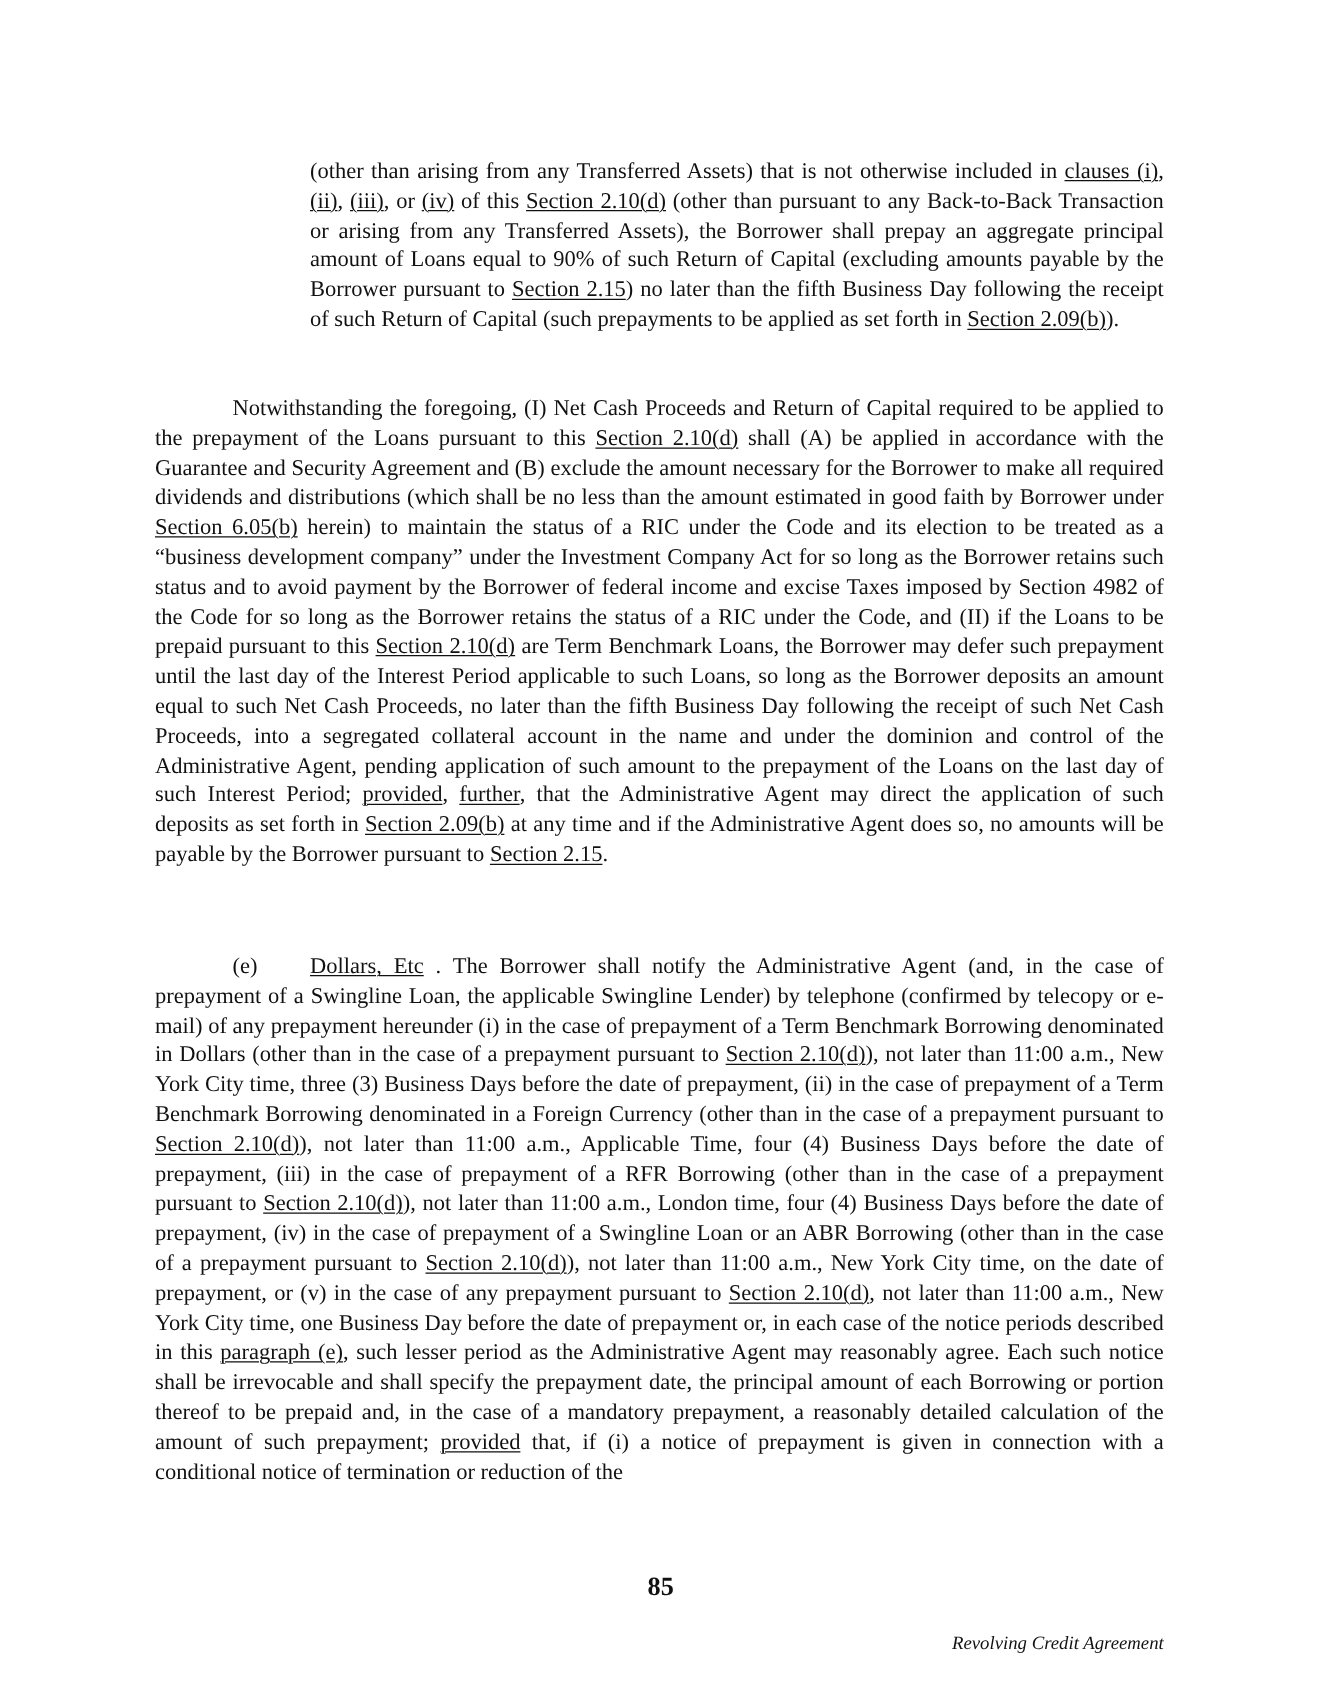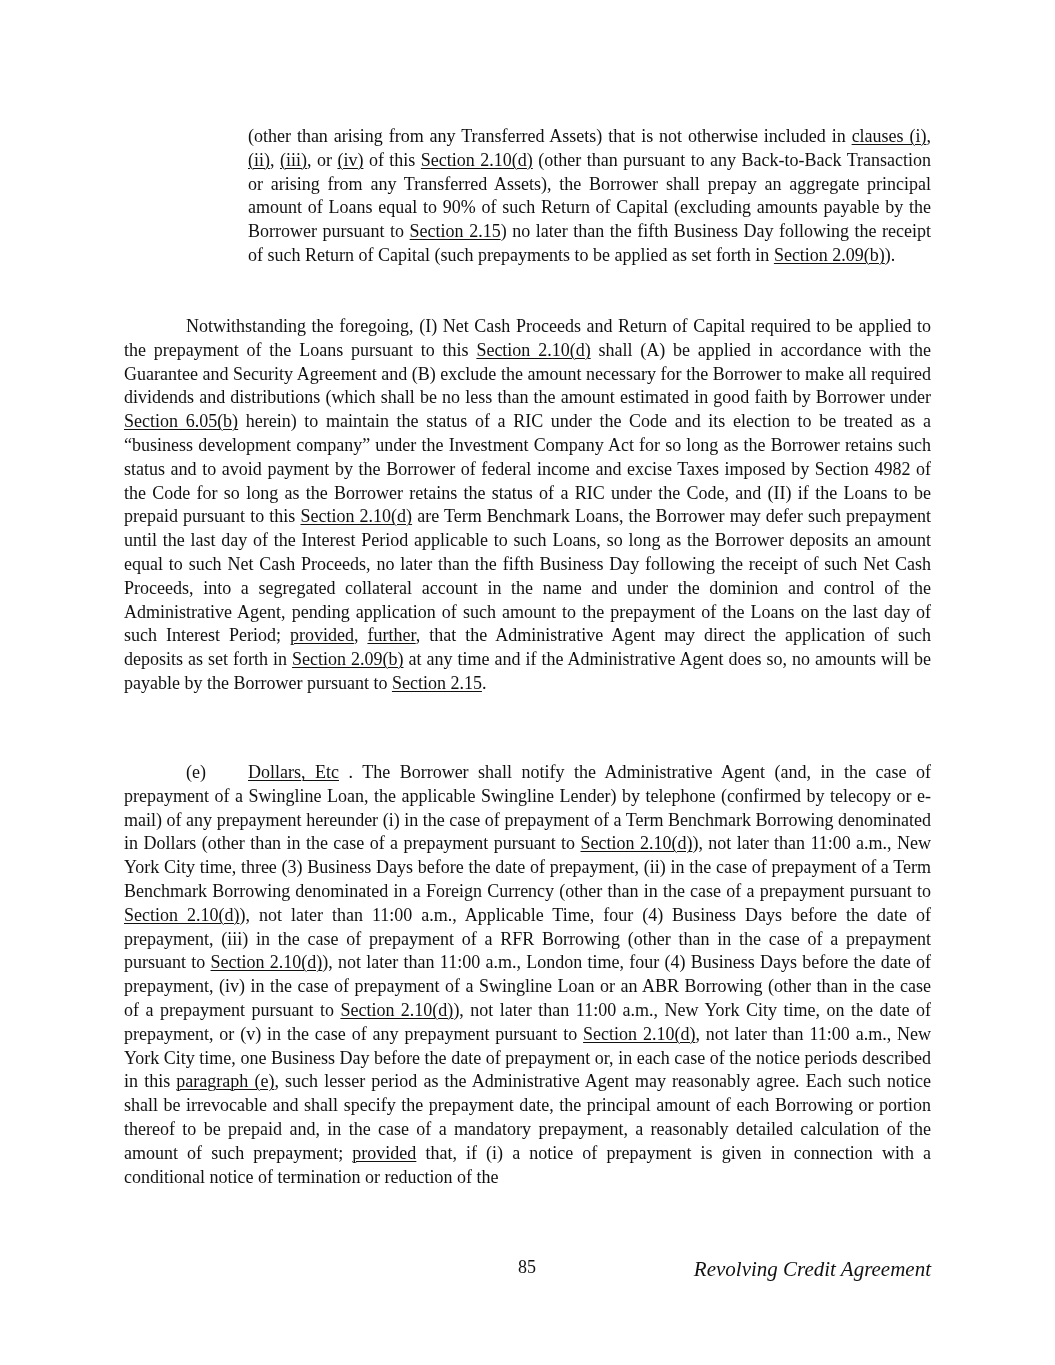--- a/index.html
+++ b/index.html
@@ -7,22 +7,22 @@
          font-family: "Liberation Serif", serif; color: #111111; }
   .page { position: absolute; left: 0; top: 0; width: 1055px; height: 1365px; }
   .para { position: absolute; font-size: 18px; line-height: 23.8px;
           text-align: justify; text-align-last: left; margin: 0; }
   .p1 { left: 248px; top: 125px; width: 683px; }
   .p2 { left: 124px; top: 315px; width: 807px; text-indent: 62px; }
   .p3 { left: 124px; top: 761px; width: 807px; }
   .p3 .lead { display: inline-block; width: 62px; }
   .p3 .num { display: inline-block; width: 62px; }
   .u { text-decoration: underline; text-underline-offset: 2px; text-decoration-thickness: 1px; }
-  .footer-num { position: absolute; left: 518px; top: 1257px; font-size: 18px; }
-  .footer-title { position: absolute; right: 124px; top: 1257px; font-size: 21px; font-style: italic; }
+  .footer-num { position: absolute; left: 518px; top: 1257px; font-size: 21px; font-weight: bold; }
+  .footer-title { position: absolute; right: 124px; top: 1307px; font-size: 15px; font-style: italic; }
 </style>
 </head>
 <body>
 
 <div class="page">
   <p class="para p1"><span>(other than arising from any Transferred Assets) that is not otherwise included in </span><span class="u">clauses (i)</span><span>, </span><span class="u">(ii)</span><span>, </span><span class="u">(iii)</span><span>, or </span><span class="u">(iv)</span><span> of this </span><span class="u">Section 2.10(d)</span><span> (other than pursuant to any Back-to-Back Transaction or arising from any Transferred Assets), the Borrower shall prepay an aggregate principal amount of Loans equal to 90% of such Return of Capital (excluding amounts payable by the Borrower pursuant to </span><span class="u">Section 2.15</span><span>) no later than the fifth Business Day following the receipt of such Return of Capital (such prepayments to be applied as set forth in </span><span class="u">Section 2.09(b)</span><span>).</span></p>
   <p class="para p2"><span>Notwithstanding the foregoing, (I) Net Cash Proceeds and Return of Capital required to be applied to the prepayment of the Loans pursuant to this </span><span class="u">Section 2.10(d)</span><span> shall (A) be applied in accordance with the Guarantee and Security Agreement and (B) exclude the amount necessary for the Borrower to make all required dividends and distributions (which shall be no less than the amount estimated in good faith by Borrower under </span><span class="u">Section 6.05(b)</span><span> herein) to maintain the status of a RIC under the Code and its election to be treated as a “business development company” under the Investment Company Act for so long as the Borrower retains such status and to avoid payment by the Borrower of federal income and excise Taxes imposed by Section 4982 of the Code for so long as the Borrower retains the status of a RIC under the Code, and (II) if the Loans to be prepaid pursuant to this </span><span class="u">Section 2.10(d)</span><span> are Term Benchmark Loans, the Borrower may defer such prepayment until the last day of the Interest Period applicable to such Loans, so long as the Borrower deposits an amount equal to such Net Cash Proceeds, no later than the fifth Business Day following the receipt of such Net Cash Proceeds, into a segregated collateral account in the name and under the dominion and control of the Administrative Agent, pending application of such amount to the prepayment of the Loans on the last day of such Interest Period; </span><span class="u">provided</span><span>, </span><span class="u">further</span><span>, that the Administrative Agent may direct the application of such deposits as set forth in </span><span class="u">Section 2.09(b)</span><span> at any time and if the Administrative Agent does so, no amounts will be payable by the Borrower pursuant to </span><span class="u">Section 2.15</span><span>.</span></p>
   <p class="para p3">
     <span class="lead"></span><span class="num">(e)</span><span class="u">Dollars, Etc</span>
   <span>.  The Borrower shall notify the Administrative Agent (and, in the case of prepayment of a Swingline Loan, the applicable Swingline Lender) by telephone (confirmed by telecopy or e-mail) of any prepayment hereunder (i) in the case of prepayment of a Term Benchmark Borrowing denominated in Dollars (other than in the case of a prepayment pursuant to </span><span class="u">Section 2.10(d)</span><span>), not later than 11:00 a.m., New York City time, three (3) Business Days before the date of prepayment, (ii) in the case of prepayment of a Term Benchmark Borrowing denominated in a Foreign Currency (other than in the case of a prepayment pursuant to </span><span class="u">Section 2.10(d)</span><span>), not later than 11:00 a.m., Applicable Time, four (4) Business Days before the date of prepayment, (iii) in the case of prepayment of a RFR Borrowing (other than in the case of a prepayment pursuant to </span><span class="u">Section 2.10(d)</span><span>), not later than 11:00 a.m., London time, four (4) Business Days before the date of prepayment, (iv) in the case of prepayment of a Swingline Loan or an ABR Borrowing (other than in the case of a prepayment pursuant to </span><span class="u">Section 2.10(d)</span><span>), not later than 11:00 a.m., New York City time, on the date of prepayment, or (v) in the case of any prepayment pursuant to </span><span class="u">Section 2.10(d)</span><span>, not later than 11:00 a.m., New York City time, one Business Day before the date of prepayment or, in each case of the notice periods described in this </span><span class="u">paragraph (e)</span><span>, such lesser period as the Administrative Agent may reasonably agree.  Each such notice shall be irrevocable and shall specify the prepayment date, the principal amount of each Borrowing or portion thereof to be prepaid and, in the case of a mandatory prepayment, a reasonably detailed calculation of the amount of such prepayment; </span><span class="u">provided</span><span> that, if (i) a notice of prepayment is given in connection with a conditional notice of termination or reduction of the</span></p>

